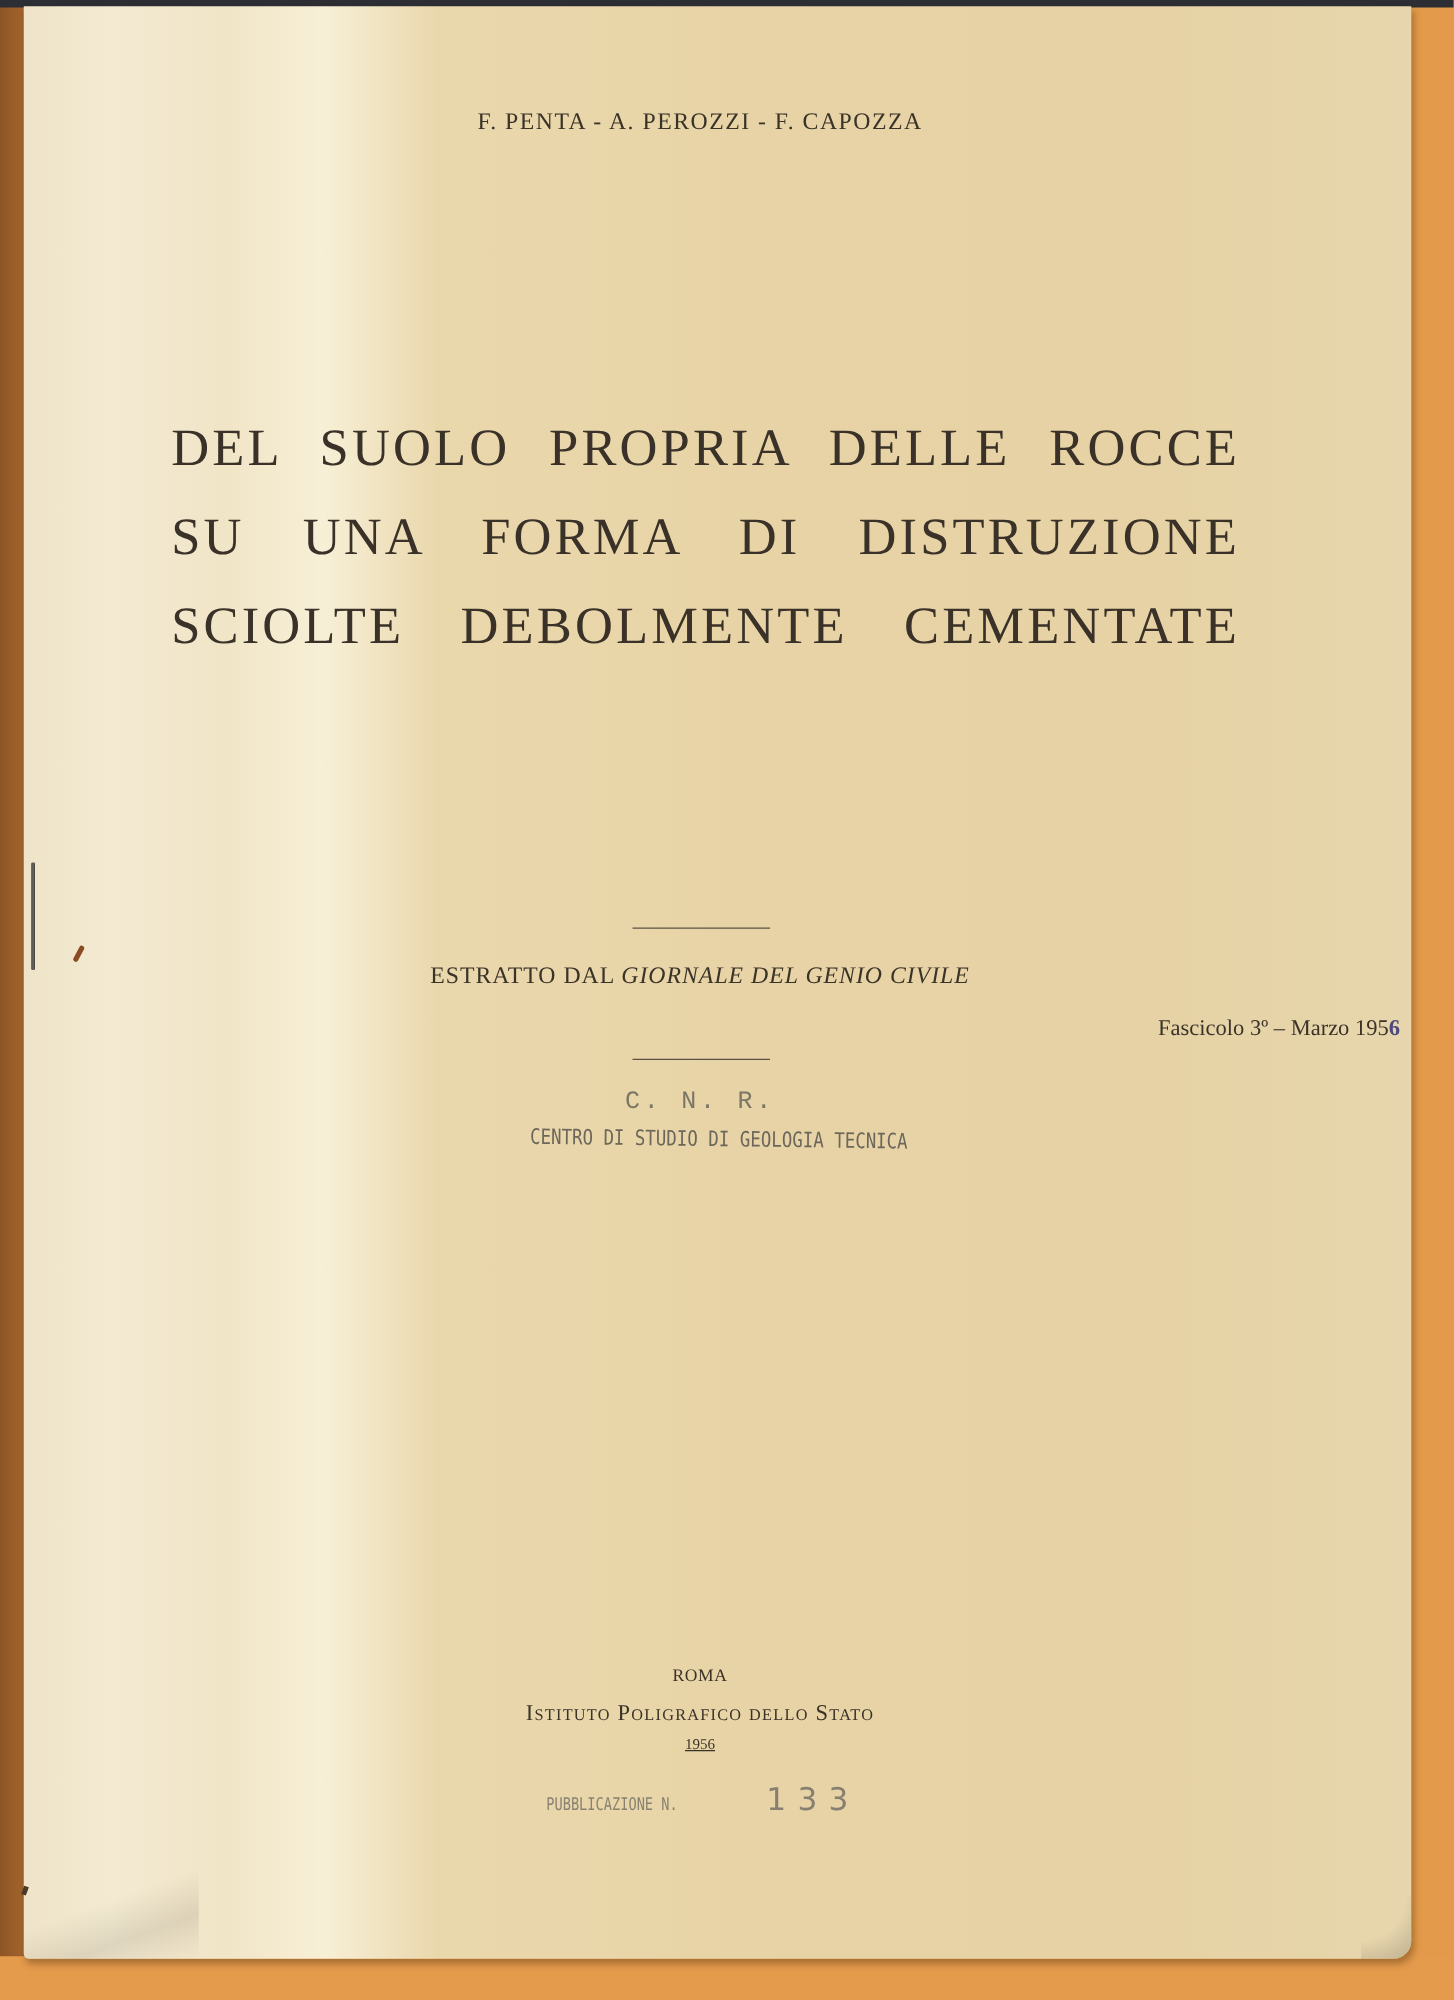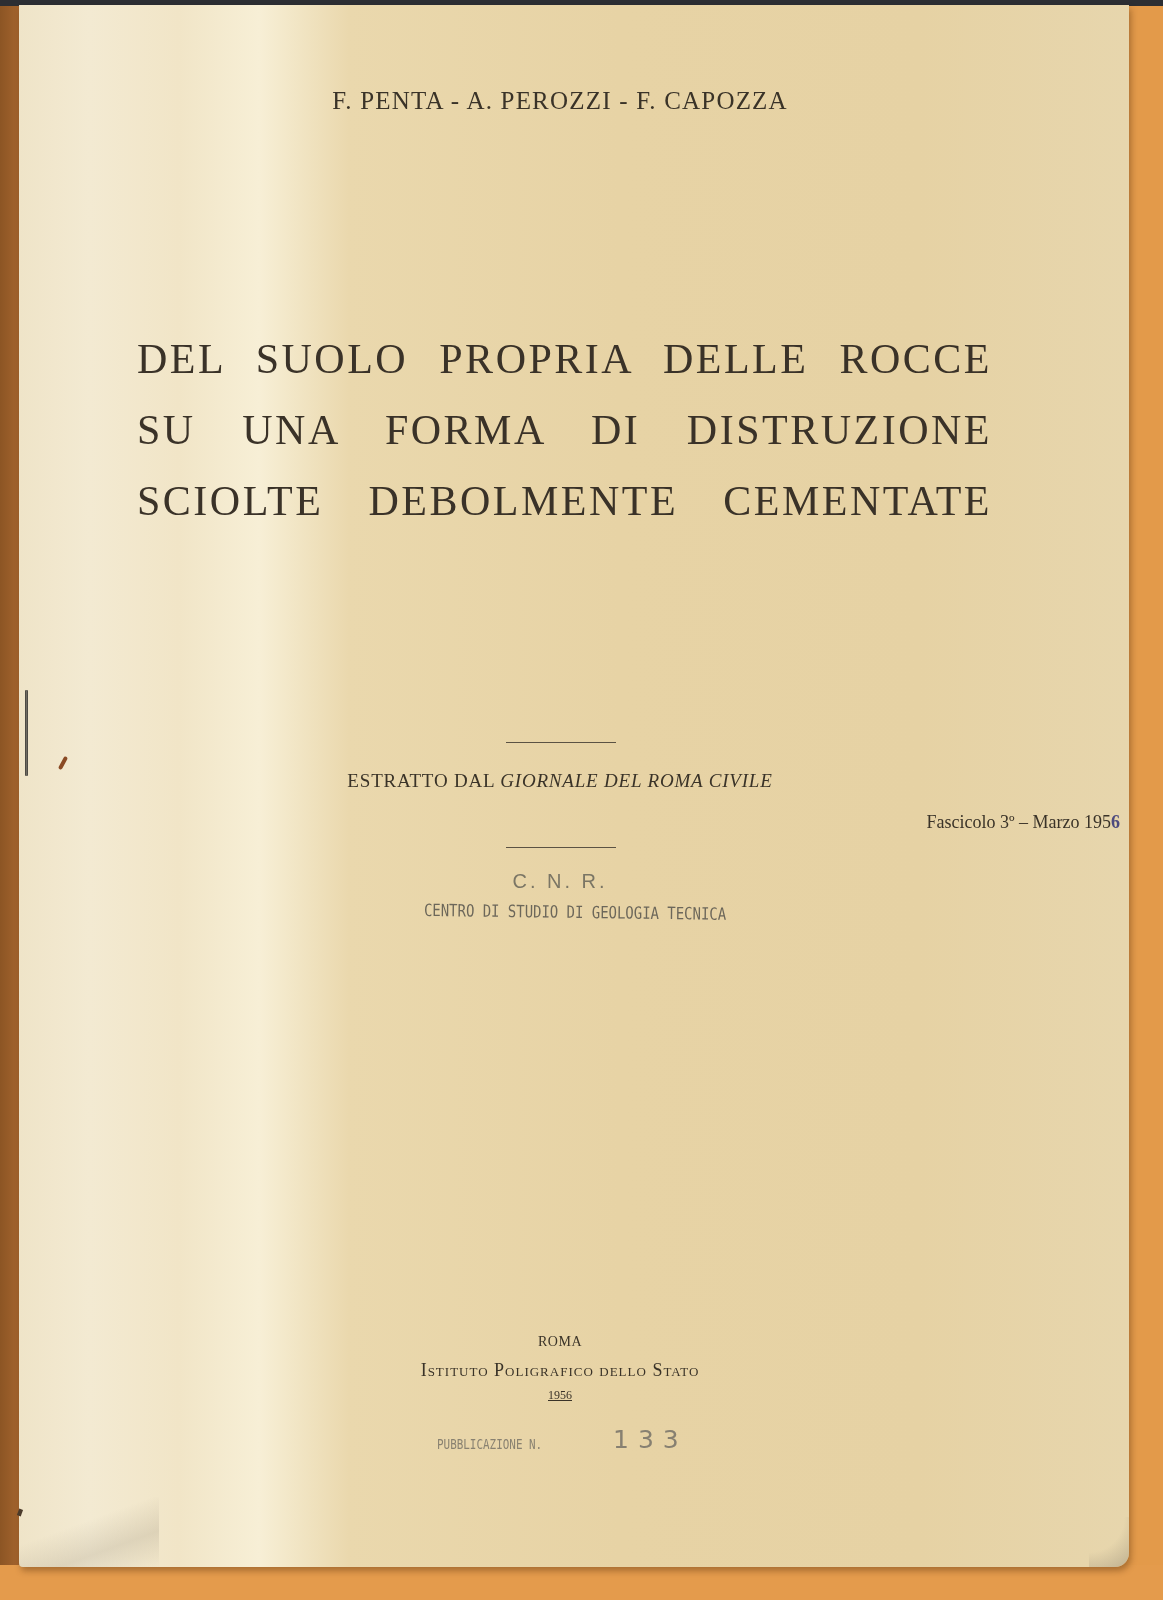--- a/index.html
+++ b/index.html
@@ -64,21 +64,21 @@
       width: 40px; height: 50px;
       background: radial-gradient(circle at 0% 0%, rgba(255,255,255,0) 55%, rgba(140,130,110,0.35) 90%);
       border-bottom-right-radius: 14px;
     }
     .authors {
       position: absolute;
       top: 87px;
       left: 0;
       width: 1120px;
       text-align: center;
-      font-size: 25px;
+      font-size: 19px;
       letter-spacing: 1.2px;
       color: #3a3328;
     }
     .title {
       position: absolute;
       top: 324px;
       left: 137px;
       width: 855px;
       color: #3a3228;
       font-size: 42px;
@@ -121,21 +121,21 @@
     .issue .stamped-digit {
       color: #4d4a7e;
       font-weight: bold;
     }
     .stamp-cnr {
       position: absolute;
       top: 870px;
       left: 0;
       width: 1120px;
       text-align: center;
-      font-family: Liberation Sans, sans-serif;
+      font-family: Liberation Mono, monospace;
       font-size: 20px;
       letter-spacing: 3px;
       color: #7b7665;
     }
     .stamp-centro {
       position: absolute;
       top: 900px;
       left: 424px;
       width: 330px;
       font-family: "DejaVu Sans Mono", "Liberation Mono", monospace;
@@ -230,21 +230,21 @@
 
 <div class="title">
   <span class="title-line">DEL SUOLO PROPRIA DELLE ROCCE</span>
   <span class="title-line">SU UNA FORMA DI DISTRUZIONE</span>
   <span class="title-line">SCIOLTE DEBOLMENTE CEMENTATE</span>
 </div>
 
 <div class="rule rule-top"></div>
 
 <div class="extract">
-  <span>ESTRATTO DAL </span><span class="journal">GIORNALE DEL ROMA CIVILE</span>
+  <span>ESTRATTO DAL </span><span class="journal">GIORNALE DEL GENIO CIVILE</span>
 </div>
 
 <div class="issue">
   <span>Fascicolo 3º – Marzo 195</span><span class="stamped-digit">6</span>
 </div>
 
 <div class="rule rule-bottom"></div>
 
 <div class="stamp-cnr">C. N. R.</div>
 <div class="stamp-centro">CENTRO DI STUDIO DI GEOLOGIA TECNICA</div>

